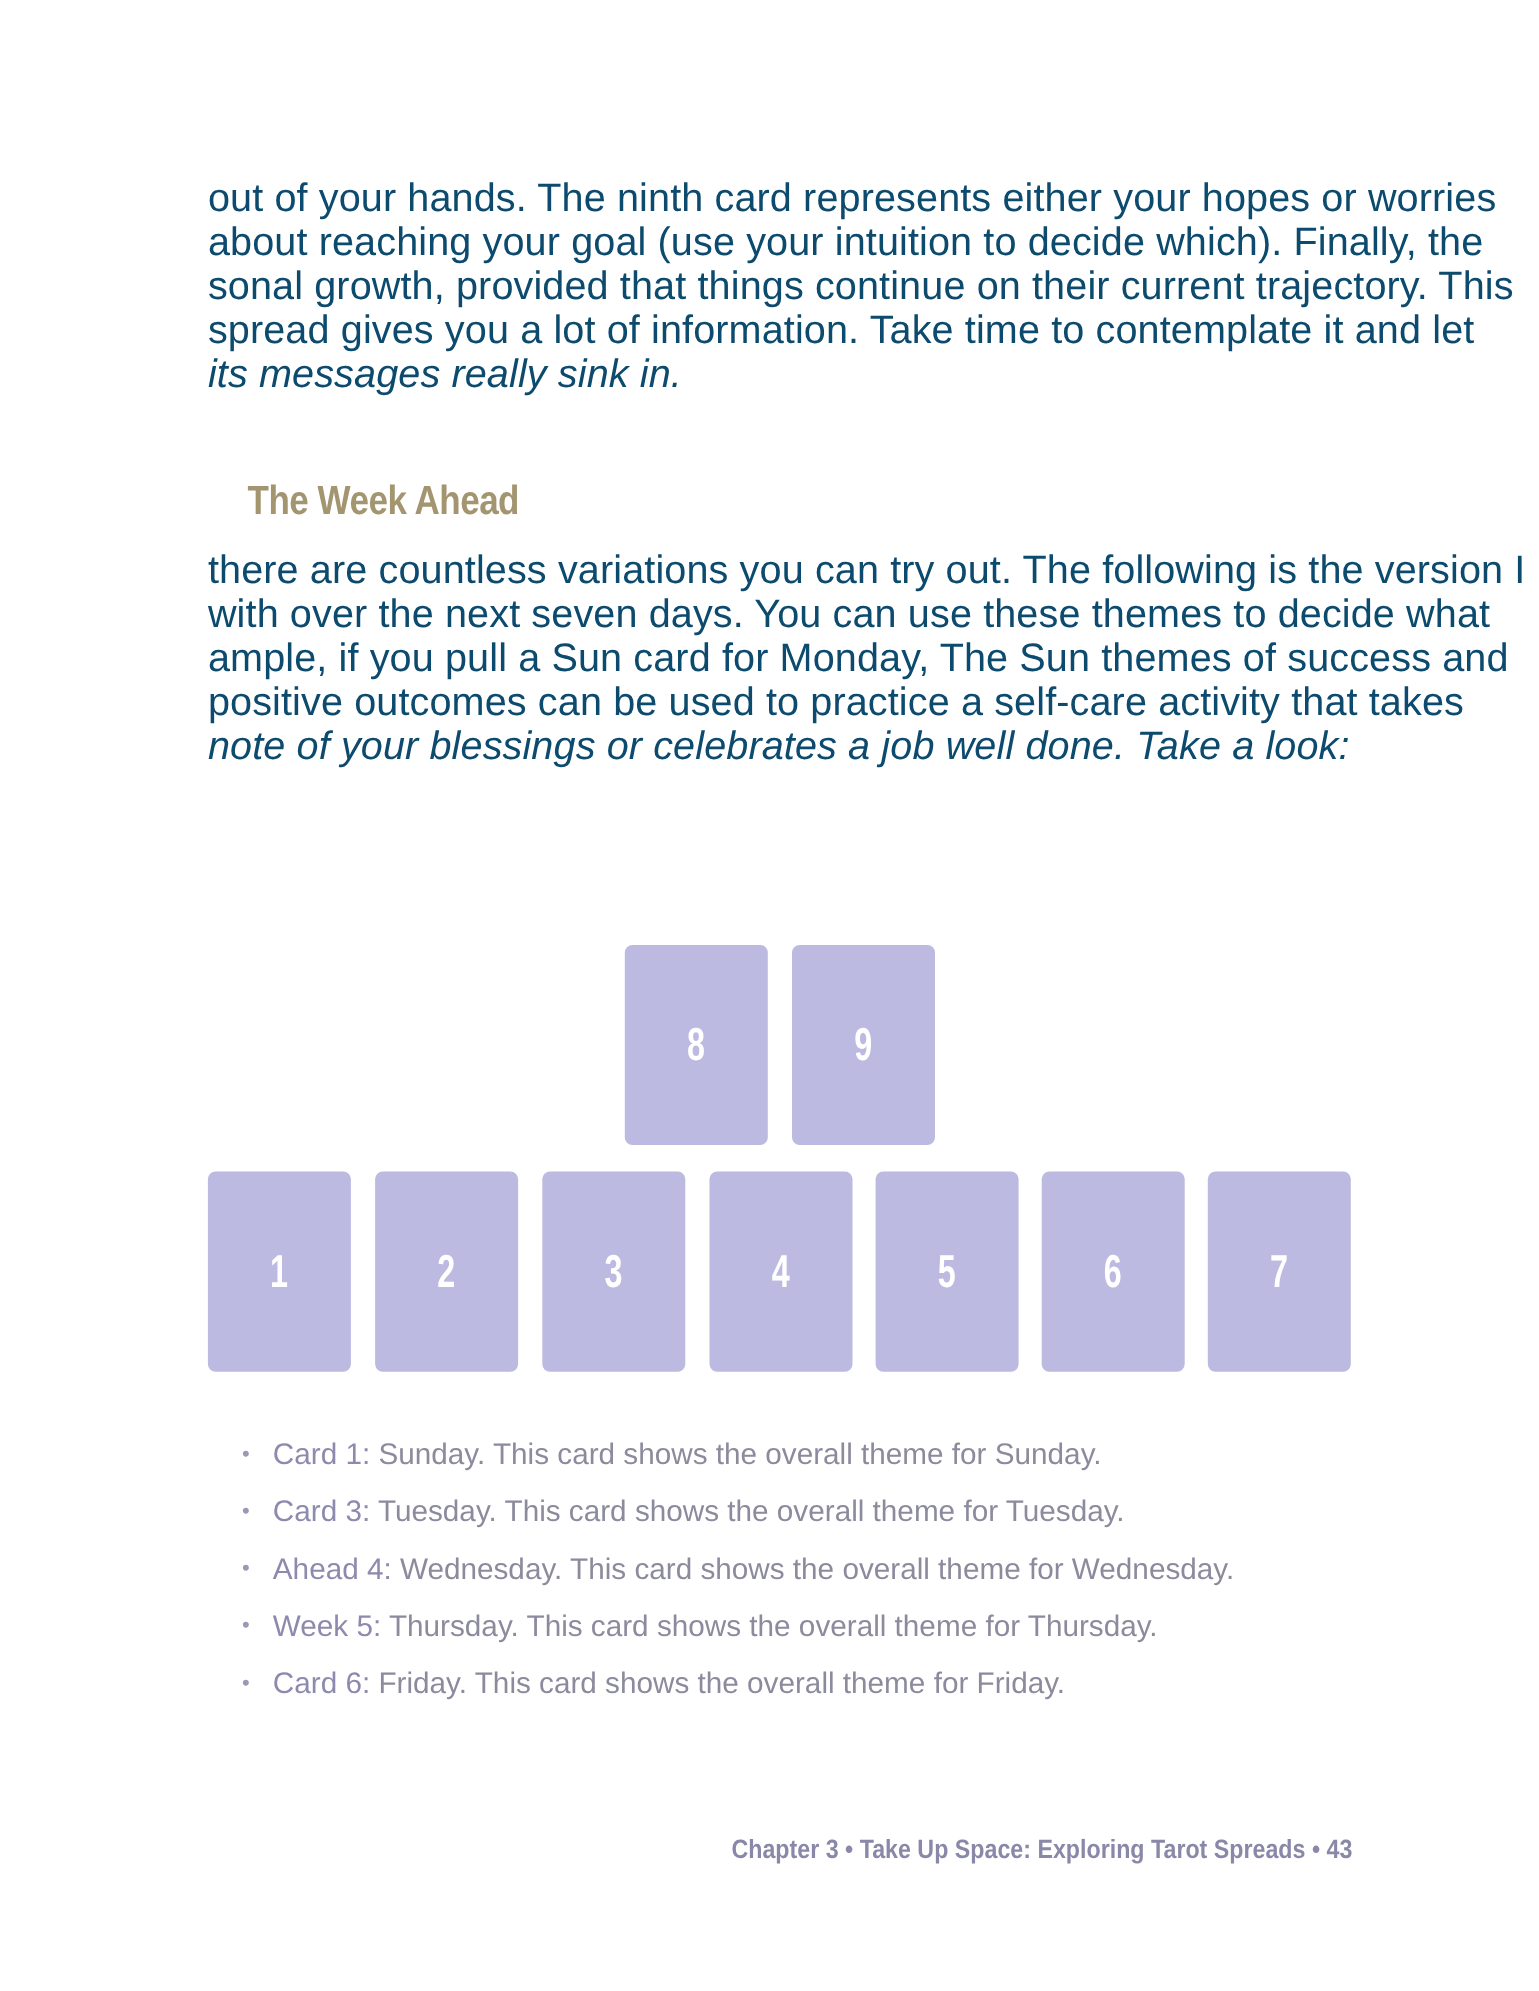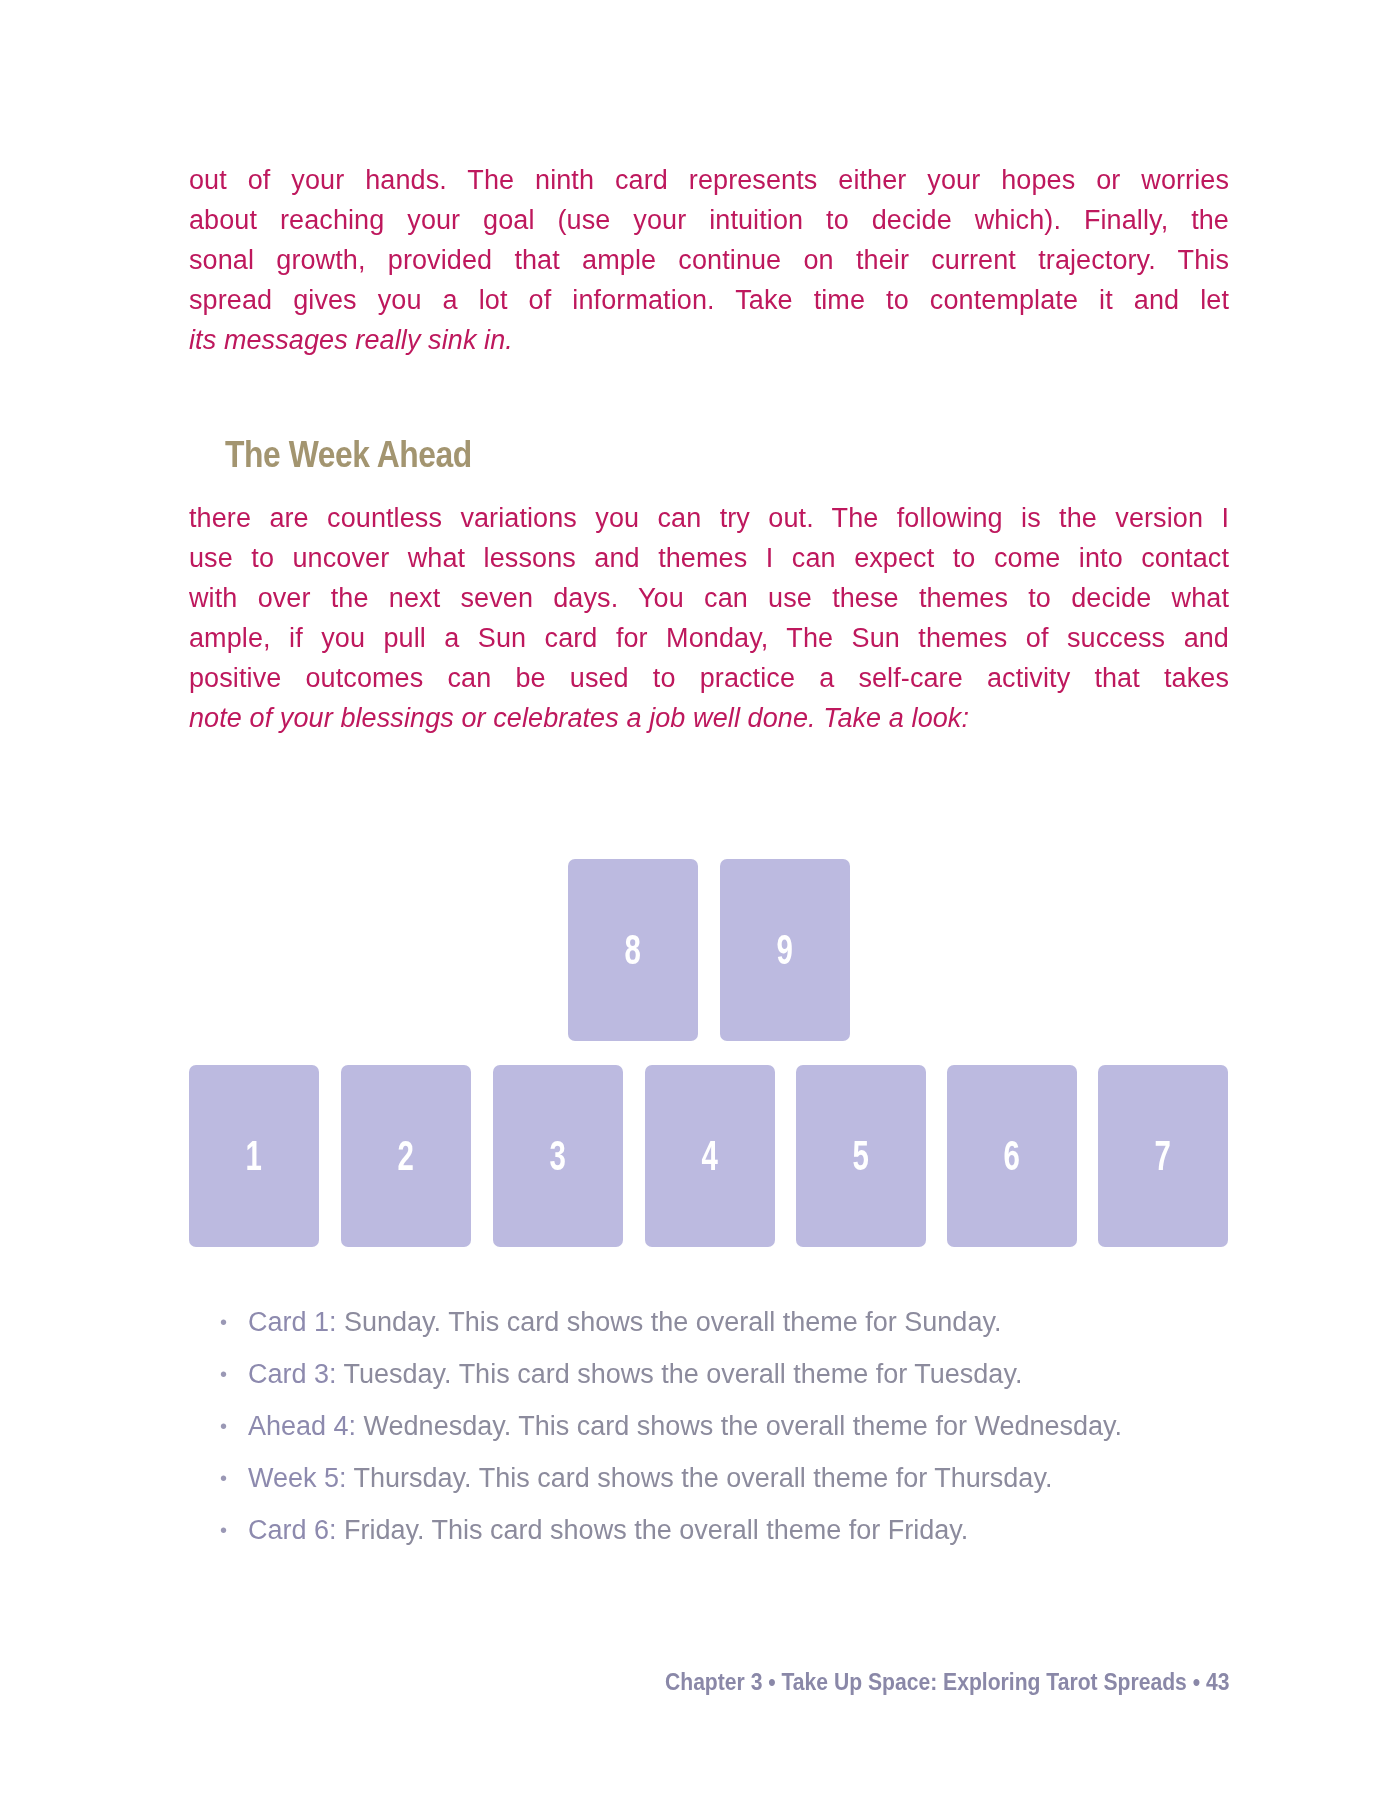--- a/index.html
+++ b/index.html
@@ -1,20 +1,20 @@
 <!DOCTYPE html>
 <html><head>
 <meta charset="utf-8">
 <style>
   html, body { margin: 0; padding: 0; background: #ffffff; }
   body { width: 1399px; height: 1810px; position: relative; overflow: hidden;
          font-family: "Liberation Sans", sans-serif; }
   .page { position: absolute; left: 0; top: 0; width: 1399px; height: 1810px; }
-  .para { position: absolute; left: 189px; width: 1040px; color: #be185d;
-          font-size: 27px; letter-spacing: 0.1px; }
+  .para { position: absolute; left: 189px; width: 1040px; color: #0c4a6e;
+          font-size: 36px; letter-spacing: 0.1px; }
   .line { display: block; height: 40px; line-height: 40px; white-space: nowrap;
           text-align: justify; text-align-last: justify; }
   .line.last { text-align-last: left; font-style: italic; }
   .line.indent { padding-left: 37px; }
   .heading { position: absolute; left: 225px; top: 434px; font-size: 37px;
              font-weight: bold; color: #a39570; letter-spacing: -0.5px;
              font-family: "Liberation Sans", sans-serif; transform: scaleX(0.86);
              transform-origin: left center; }
   .card { position: absolute; width: 130px; height: 182px; background: #bcbae0;
           border-radius: 7px; display: flex; align-items: center; justify-content: center; }
@@ -28,30 +28,29 @@
             color: #8a88a8; white-space: nowrap; transform: scaleX(0.88); transform-origin: right center; }
 </style>
 </head>
 <body>
 
 <div class="page">
 
   <div class="para" style="top:160px;">
     <span class="line">out of your hands. The ninth card represents either your hopes or worries</span>
     <span class="line">about reaching your goal (use your intuition to decide which). Finally, the</span>
-    <span class="line">sonal growth, provided that ample continue on their current trajectory. This</span>
+    <span class="line">sonal growth, provided that things continue on their current trajectory. This</span>
     <span class="line">spread gives you a lot of information. Take time to contemplate it and let</span>
     <span class="line last">its messages really sink in.</span>
   </div>
 
   <div class="heading">The Week Ahead</div>
 
   <div class="para" style="top:498px;">
     <span class="line">there are countless variations you can try out. The following is the version I</span>
-    <span class="line">use to uncover what lessons and themes I can expect to come into contact</span>
     <span class="line">with over the next seven days. You can use these themes to decide what</span>
     <span class="line">ample, if you pull a Sun card for Monday, The Sun themes of success and</span>
     <span class="line">positive outcomes can be used to practice a self-care activity that takes</span>
     <span class="line last">note of your blessings or celebrates a job well done. Take a look:</span>
   </div>
 
   <div>
     <div class="card" style="left:568px; top:859px;">
       <span class="card-num">8</span>
     </div>

